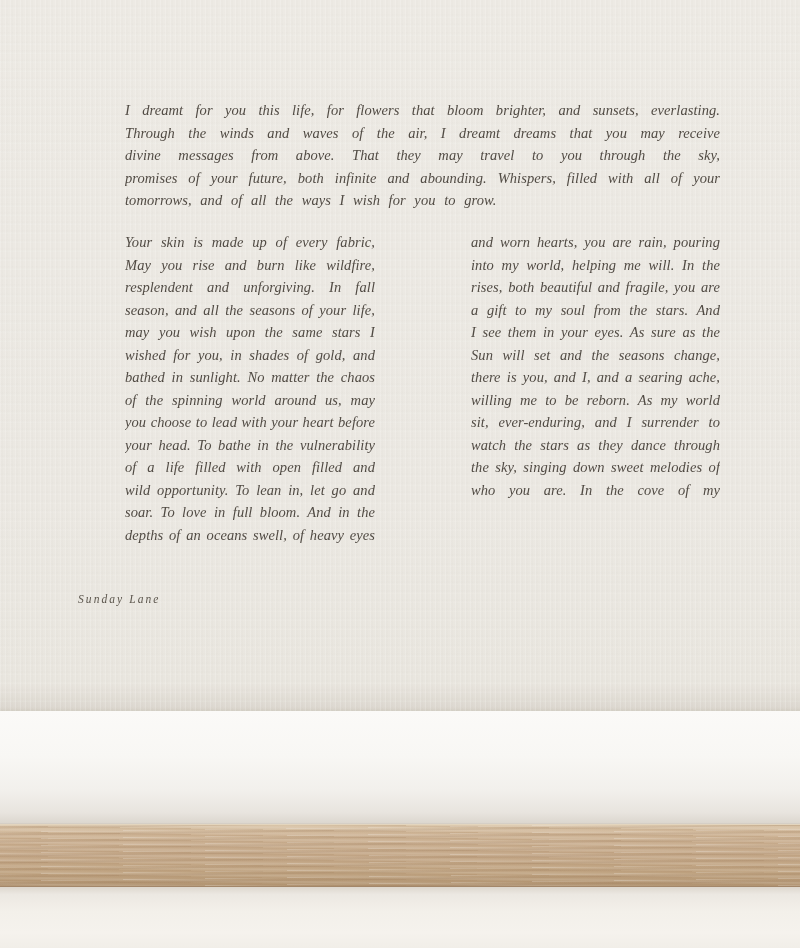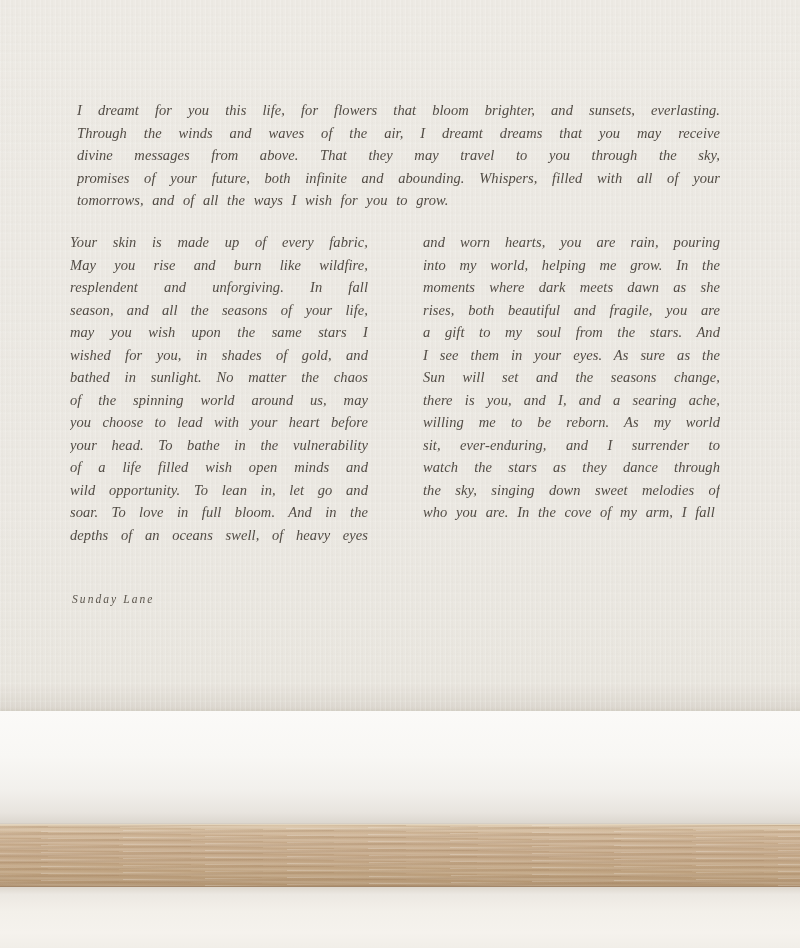--- a/index.html
+++ b/index.html
@@ -81,32 +81,33 @@
     font-style: italic;
     font-size: 14.5px;
     line-height: 22.5px;
     letter-spacing: 0.005em;
   }
   .poem-line {
     height: 22.5px;
     overflow: hidden;
     text-align: justify;
     text-align-last: justify;
+    margin-left: 48px;
   }
   .no-justify-last .poem-line:last-child {
     text-align-last: left;
     word-spacing: 0.34em;
   }
   .intro      { left: 77px;  top: 99px;  width: 643px; }
-  .col-left   { left: 70px;  top: 231px; width: 298px; }
+  .col-left   { left: 77px;  top: 231px; width: 298px; }
   .col-right  { left: 423px; top: 231px; width: 297px; }
 
   .signature {
     position: absolute;
-    left: 72px; top: 592px;
+    left: 78px; top: 592px;
     color: #5b554c;
     font-style: italic;
     font-size: 11.5px;
     line-height: 14px;
     letter-spacing: 0.18em;
   }
 </style>
 </head>
 <body>
 
@@ -126,30 +127,29 @@
       <div class="poem-line">Your skin is made up of every fabric,</div>
       <div class="poem-line">May you rise and burn like wildfire,</div>
       <div class="poem-line">resplendent and unforgiving. In fall</div>
       <div class="poem-line">season, and all the seasons of your life,</div>
       <div class="poem-line">may you wish upon the same stars I</div>
       <div class="poem-line">wished for you, in shades of gold, and</div>
       <div class="poem-line">bathed in sunlight. No matter the chaos</div>
       <div class="poem-line">of the spinning world around us, may</div>
       <div class="poem-line">you choose to lead with your heart before</div>
       <div class="poem-line">your head. To bathe in the vulnerability</div>
-      <div class="poem-line">of a life filled wish open minds and</div>
+      <div class="poem-line">of a life filled with open filled and</div>
       <div class="poem-line">wild opportunity. To lean in, let go and</div>
       <div class="poem-line">soar. To love in full bloom. And in the</div>
       <div class="poem-line">depths of an oceans swell, of heavy eyes</div>
     </div>
 
   <div class="text-block col-right no-justify-last">
       <div class="poem-line">and worn hearts, you are rain, pouring</div>
-      <div class="poem-line">into my world, helping me grow. In the</div>
-      <div class="poem-line">moments where dark meets dawn as she</div>
+      <div class="poem-line">into my world, helping me will. In the</div>
       <div class="poem-line">rises, both beautiful and fragile, you are</div>
       <div class="poem-line">a gift to my soul from the stars. And</div>
       <div class="poem-line">I see them in your eyes. As sure as the</div>
       <div class="poem-line">Sun will set and the seasons change,</div>
       <div class="poem-line">there is you, and I, and a searing ache,</div>
       <div class="poem-line">willing me to be reborn. As my world</div>
       <div class="poem-line">sit, ever-enduring, and I surrender to</div>
       <div class="poem-line">watch the stars as they dance through</div>
       <div class="poem-line">the sky, singing down sweet melodies of</div>
       <div class="poem-line">who you are. In the cove of my arm, I fall</div>

